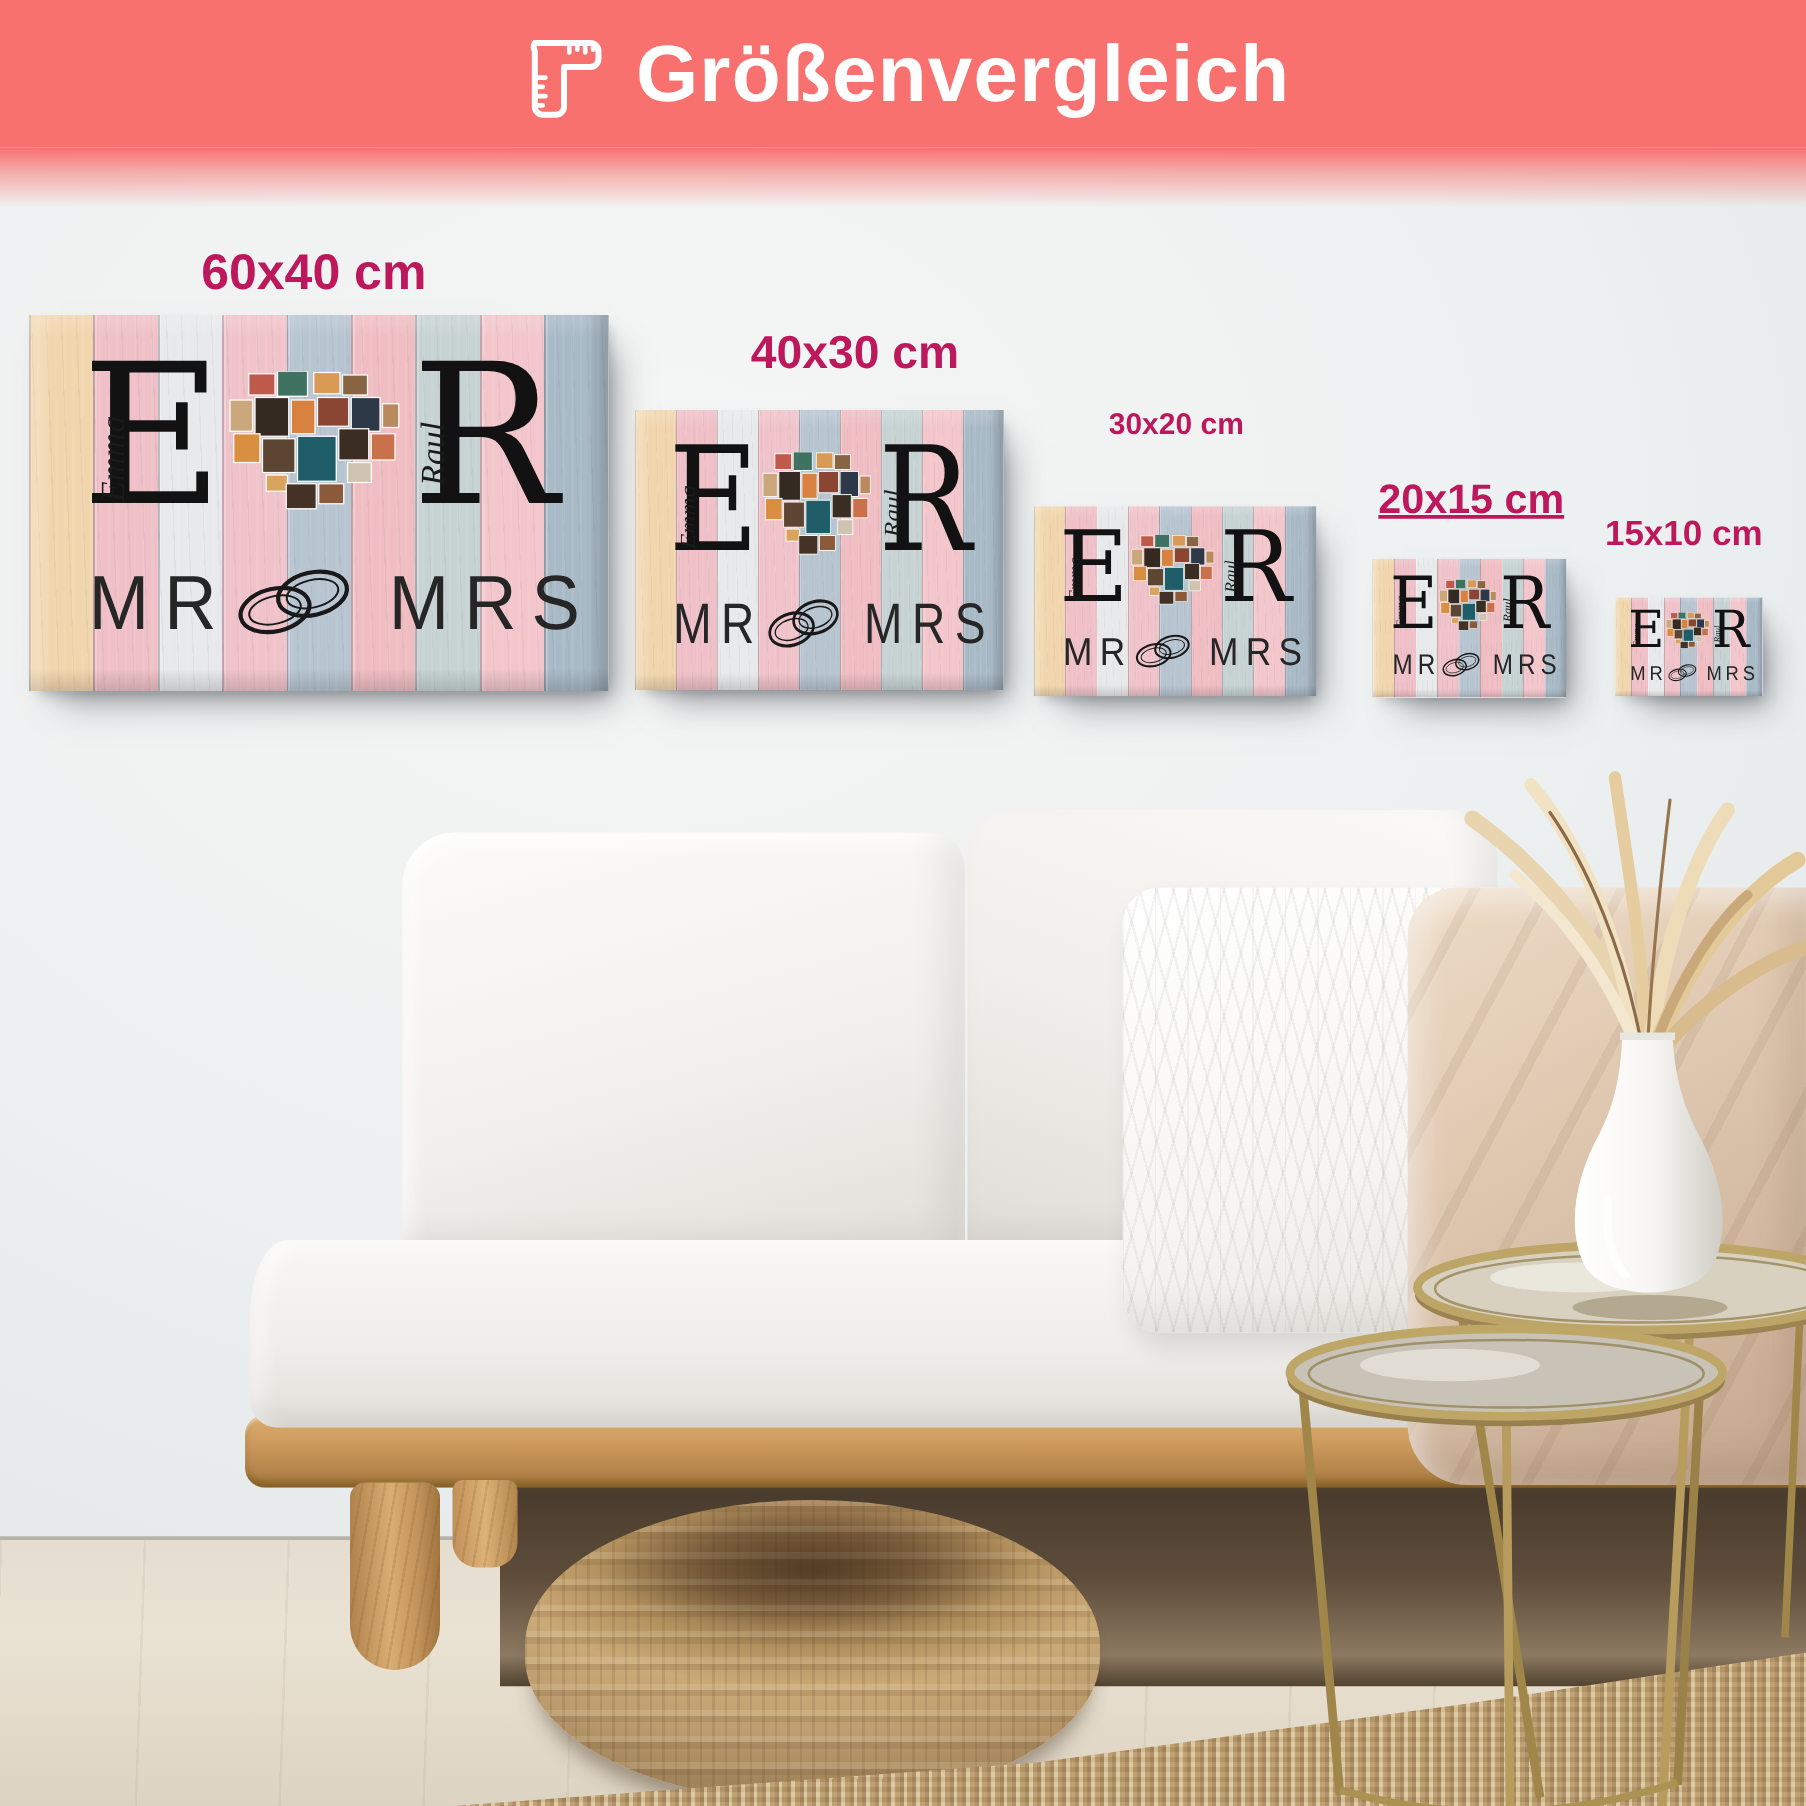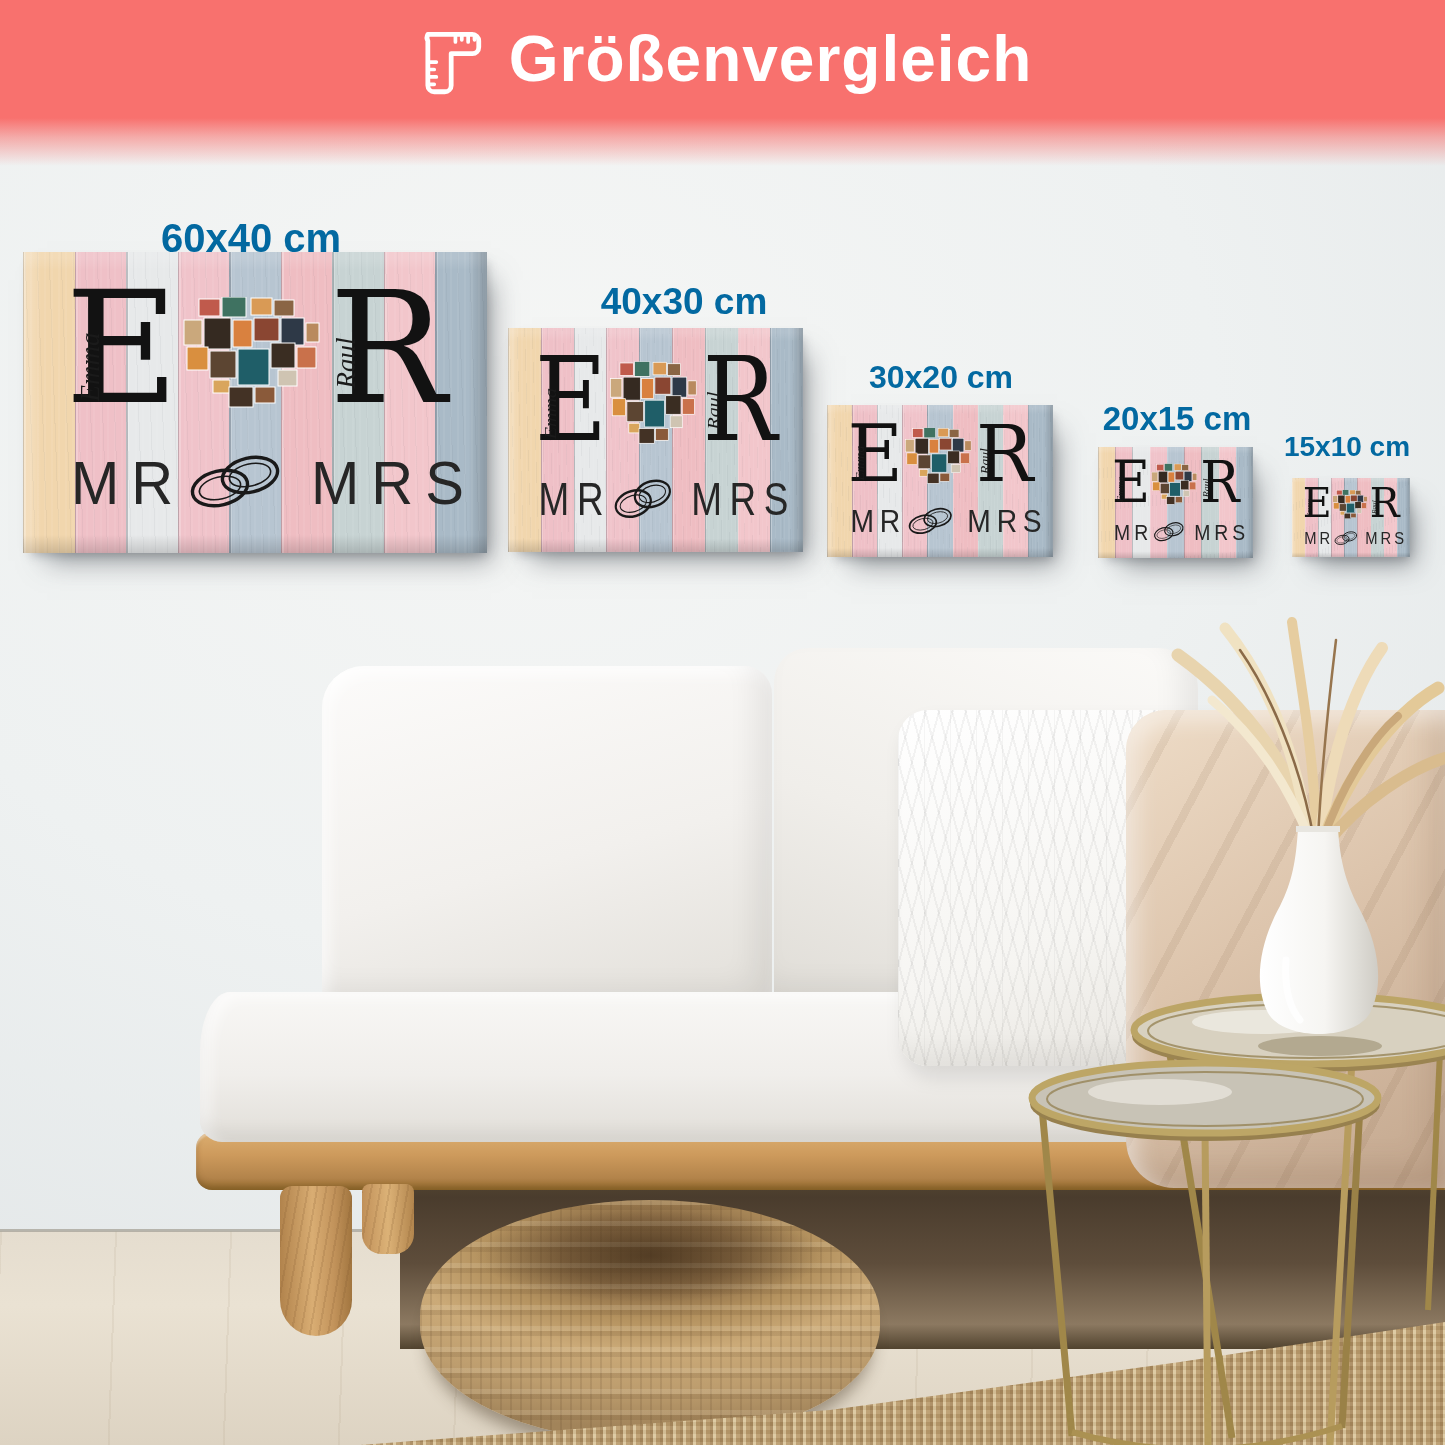--- a/index.html
+++ b/index.html
@@ -81,25 +81,25 @@
 
   
   .banner{position:absolute;left:0;top:0;width:1445px;height:118px;background:#f8716e;z-index:40;
     display:flex;align-items:center;justify-content:center;gap:26px;}
   .banner::after{content:"";position:absolute;left:0;top:118px;width:100%;height:48px;
     background:linear-gradient(180deg,#f8716e 0%,rgba(248,113,110,.55) 40%,rgba(248,113,110,0) 100%);}
   .banner-title{color:#fff;font-size:64px;font-weight:bold;letter-spacing:1px;}
   .ruler-icon{width:70px;height:70px;margin-top:4px;}
 
   
-  .size-label{position:absolute;transform:translateX(-50%);color:#0369a1;font-weight:bold;z-index:5;white-space:nowrap;margin-top:20px;}
+  .size-label{position:absolute;transform:translateX(-50%);color:#be185d;font-weight:bold;z-index:5;white-space:nowrap;}
   .sl1{left:251px;top:196px;font-size:40px;}
   .sl2{left:684px;top:261px;font-size:37px;}
-  .sl3{left:941px;top:339px;font-size:32px;}
-  .sl4{left:1177px;top:380px;font-size:33px;}
+  .sl3{left:941px;top:326px;font-size:24px;}
+  .sl4{left:1177px;top:380px;font-size:33px;text-decoration:underline;}
   .sl5{left:1347px;top:411px;font-size:28px;}
 
   .canvas{position:absolute;overflow:hidden;z-index:5;
     box-shadow:14px 18px 26px -10px rgba(75,80,88,.55), 4px 6px 10px -4px rgba(75,80,88,.35);}
   .canvas::after{content:"";position:absolute;inset:0;pointer-events:none;
     background:linear-gradient(90deg, rgba(255,255,255,.18) 0 1.5%, transparent 4% 96%, rgba(0,0,0,.18) 100%),
                linear-gradient(180deg, rgba(255,255,255,.12) 0 2%, transparent 6% 94%, rgba(0,0,0,.15) 100%);}
   .c1{left:23px;top:252px;width:464px;height:301px;}
   .c2{left:508px;top:328px;width:295px;height:224px;}
   .c3{left:827px;top:405px;width:226px;height:152px;}

